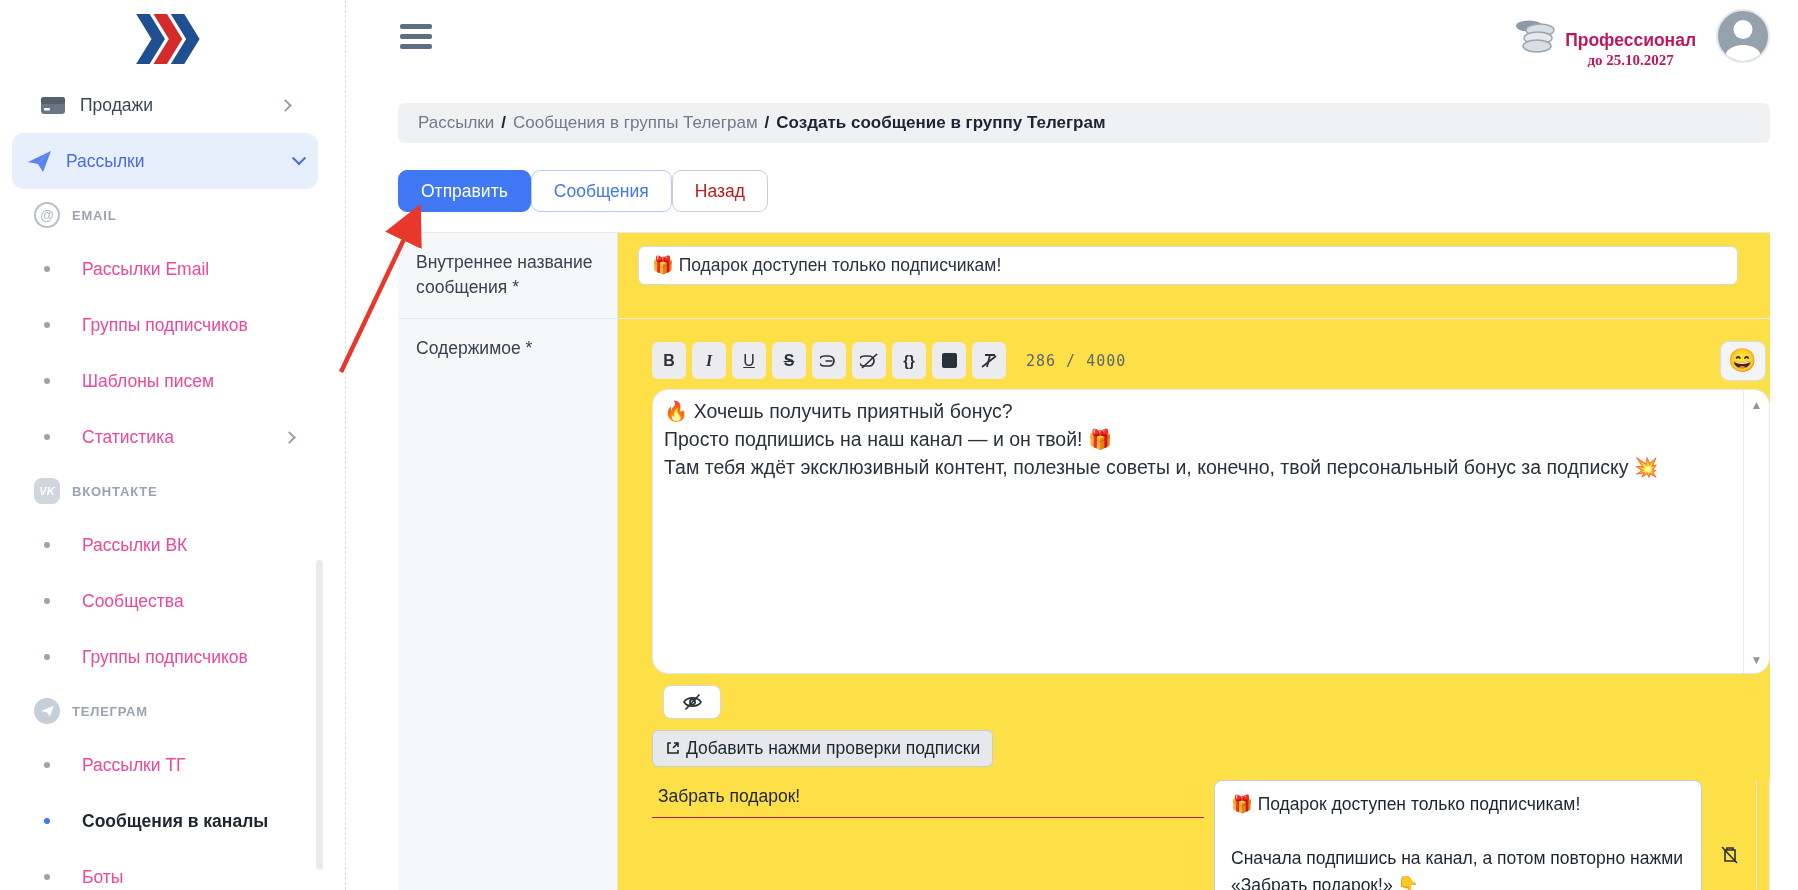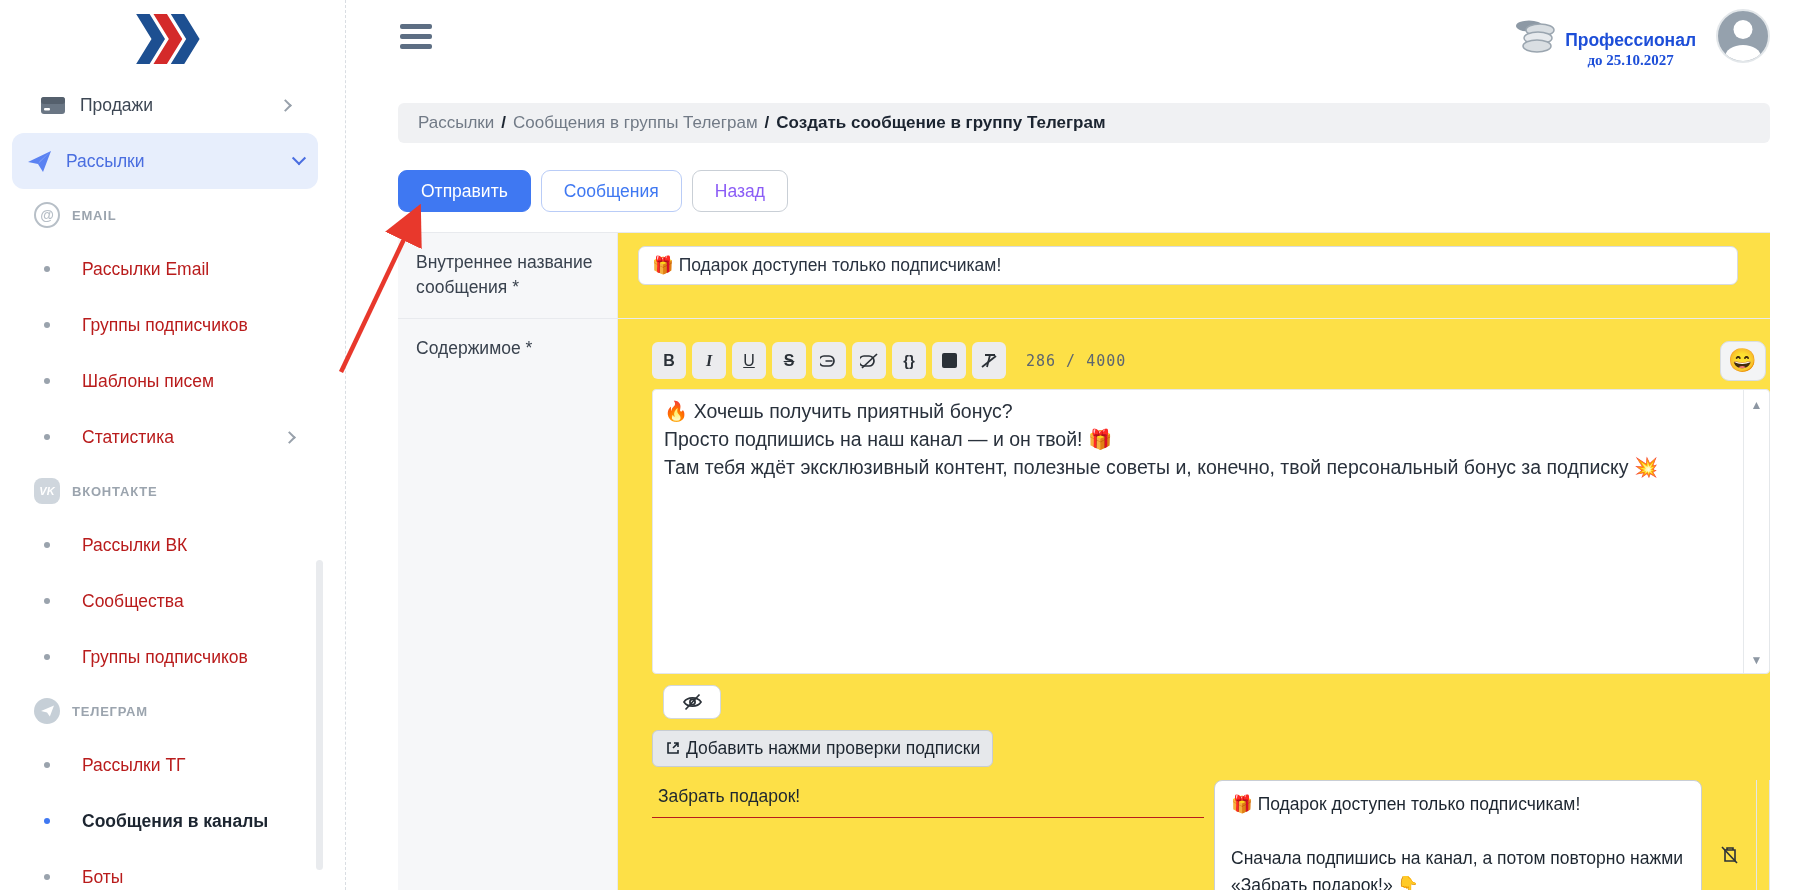--- a/index.html
+++ b/index.html
@@ -12,21 +12,21 @@
   .side-item { height:55px; display:flex; align-items:center; padding:0 40px; cursor:pointer; }
   .side-item .ic { width:26px; display:flex; justify-content:center; margin-right:14px; flex:none; }
   .side-item .lbl { font-size:17.5px; color:#3d4754; }
   .side-item.active-pill { height:56px; margin:0 12px; padding:0 14px; background:#e7eefc; border-radius:12px; }
   .side-item.active-pill .lbl { color:#4a6ee0; }
   .side-section { height:52px; display:flex; align-items:center; padding:0 24px 0 34px; }
   .side-section .ic { width:26px; display:flex; justify-content:center; margin-right:12px; flex:none; }
   .side-section .lbl { font-size:13px; font-weight:bold; letter-spacing:.8px; color:#9ba4ae; }
   .side-sub { height:56px; display:flex; align-items:center; padding:0 36px 0 44px; cursor:pointer; }
   .side-sub .dot { width:6px; height:6px; border-radius:50%; background:#9aa3ad; margin-right:32px; flex:none; }
-  .side-sub .lbl { font-size:17.5px; color:#b91c1c; }
+  .side-sub .lbl { font-size:17.5px; color:#ec4899; }
   .side-sub.current .dot { background:#3f78f2; }
   .side-sub.current .lbl { font-weight:bold; color:#1c2530; }
   .chev-r { width:9px; height:9px; border-right:2.5px solid #98a1ab; border-bottom:2.5px solid #98a1ab;
     transform:rotate(-45deg); margin-left:auto; }
   .chev-d { width:10px; height:10px; border-right:2.5px solid #4a6ee0; border-bottom:2.5px solid #4a6ee0;
     transform:rotate(45deg) translate(-2px,-2px); margin-left:auto; }
   .at-ic { width:26px; height:26px; border:2.5px solid #b7bfc7; border-radius:50%;
     display:flex; align-items:center; justify-content:center; }
   .at-ic::before { content:"@"; color:#b7bfc7; font-weight:bold; font-size:14px; }
   .vk-ic { width:26px; height:26px; background:#cfd6dd; border-radius:8px;
@@ -42,39 +42,39 @@
   .topbar { height:72px; display:flex; align-items:center; }
   .burger { width:32px; display:flex; flex-direction:column; gap:5px; cursor:pointer; margin-left:2px; }
   .burger div { height:5px; border-radius:2px; background:#5d6e83; }
   .top-right { margin-left:auto; display:flex; align-items:center; }
   .help-btn { height:46px; border:1px solid #ccd2d9; border-radius:12px; background:#fff;
     display:flex; align-items:center; gap:10px; padding:0 18px; cursor:pointer; }
   .q-ic { width:23px; height:23px; border-radius:50%; background:#5f7086; display:flex; align-items:center; justify-content:center; }
   .q-ic::before { content:"?"; color:#fff; font-weight:bold; font-size:14px; }
   .help-lbl { font-size:17px; font-weight:bold; color:#2f3a46; }
   .plan { display:flex; align-items:center; gap:8px; margin-left:26px; }
-  .plan-txt { text-align:center; color:#1d4ed8;margin-top:26px; }
+  .plan-txt { text-align:center; color:#be185d;margin-top:26px; }
   .plan-name { font-size:17.5px; font-weight:bold; }
   .plan-until { font-size:15px; font-weight:bold; margin-top:1px;font-family:Liberation Serif, serif; }
   .avatar { width:54px; height:54px; border-radius:50%; background:#95a1ad; border:2px solid #e3e7ea;
     margin-left:20px; position:relative; overflow:hidden; cursor:pointer; flex:none; }
   .avatar .head { position:absolute; left:50%; top:9px; transform:translateX(-50%); width:19px; height:19px; border-radius:50%; background:#fff; }
   .avatar .body { position:absolute; left:50%; bottom:-8px; transform:translateX(-50%); width:36px; height:24px; border-radius:50% 50% 0 0; background:#fff; }
 
   .breadcrumb { margin-top:31px; height:40px; background:#f0f1f3; border-radius:6px;
     display:flex; align-items:center; padding:0 20px; font-size:17px; }
   .crumb { color:#717a86; cursor:pointer; }
   .crumb-sep { color:#1b2430; font-weight:bold; margin:0 7px; }
   .crumb-last { color:#1b2430; font-weight:bold; }
 
-  .actions { margin-top:27px; display:flex; gap:10px; }
+  .actions { margin-top:27px; display:flex; }
   .btn { height:42px; border-radius:9px; font-size:17.5px; display:flex; align-items:center; padding:0 22px; cursor:pointer; }
   .btn-send { background:#3f78f2; color:#fff; border:1px solid #3f78f2; }
   .btn-save { background:#fff; color:#3f78f2; border:1.5px solid #b9ccf7; }
-  .btn-back { background:#fff; color:#8b5cf6; border:1.5px solid #c9cfd6; }
+  .btn-back { background:#fff; color:#b91c1c; border:1.5px solid #c9cfd6; }
 
   
   .form { margin-top:20px; display:grid; grid-template-columns:220px 1fr; border-top:1px solid #e8eaee; }
   .f-label { background:#f6f7f9; border-right:1px solid #e8eaee; border-bottom:1px solid #e8eaee;
     padding:17px 18px; font-size:17.5px; color:#39424e; line-height:1.45; }
   .f-label.last { border-bottom:none; }
   .f-content { background:#fde047; border-bottom:1px solid #e8eaee; }
   .f-content.last { border-bottom:none; }
   .row1-content { padding:13px 20px; }
   .name-input { width:1100px; max-width:100%; height:39px; border:1px solid #d7dbe0; border-radius:7px;
@@ -88,21 +88,21 @@
   .tb-italic { font-style:italic; font-family:"Liberation Serif",serif; font-weight:bold; }
   .tb-under { text-decoration:underline; }
   .tb-strike { text-decoration:line-through; font-weight:bold; }
   .tb-braces { font-weight:bold; font-size:15px; }
   .spoiler-sq { width:15px; height:15px; background:#2b3138; border-radius:2px; }
   .char-count { margin-left:14px; font-family:"DejaVu Sans Mono","Liberation Mono",monospace;
     font-size:15px; letter-spacing:1px; color:#5c6570; }
   .emoji-btn { margin-left:auto; margin-right:4px; width:46px; height:40px; background:#f3f4f5;
     border:1px solid #d9dde1; border-radius:9px; font-size:23px; display:flex; align-items:center; justify-content:center; cursor:pointer; }
 
-  .editor-box { margin-top:8px; height:285px; background:#fff; border:1px solid #e4e7ea; border-radius:4px;
+  .editor-box { margin-top:8px; height:285px; background:#fff; border:1px solid #e4e7ea; border-radius:16px;
     position:relative; padding:7px 42px 7px 11px; }
   .editor-text { font-size:19.5px; line-height:1.45; color:#29313c; white-space:pre-line; }
   .scroll-col { position:absolute; right:0; top:0; bottom:0; width:26px; border-left:1px solid #e6e9ec;
     display:flex; flex-direction:column; justify-content:space-between; align-items:center; padding:5px 0; }
   .tri-up::before { content:"▲"; font-size:12px; color:#8d97a3; }
   .tri-down::before { content:"▼"; font-size:12px; color:#8d97a3; }
 
   .eye-btn { margin:11px 0 0 11px; width:58px; height:34px; background:#fff; border:1px solid #d2d7dc;
     border-radius:8px; display:flex; align-items:center; justify-content:center; cursor:pointer; }
   .add-check-btn { margin-top:11px; height:37px; display:inline-flex; align-items:center; gap:5px;

